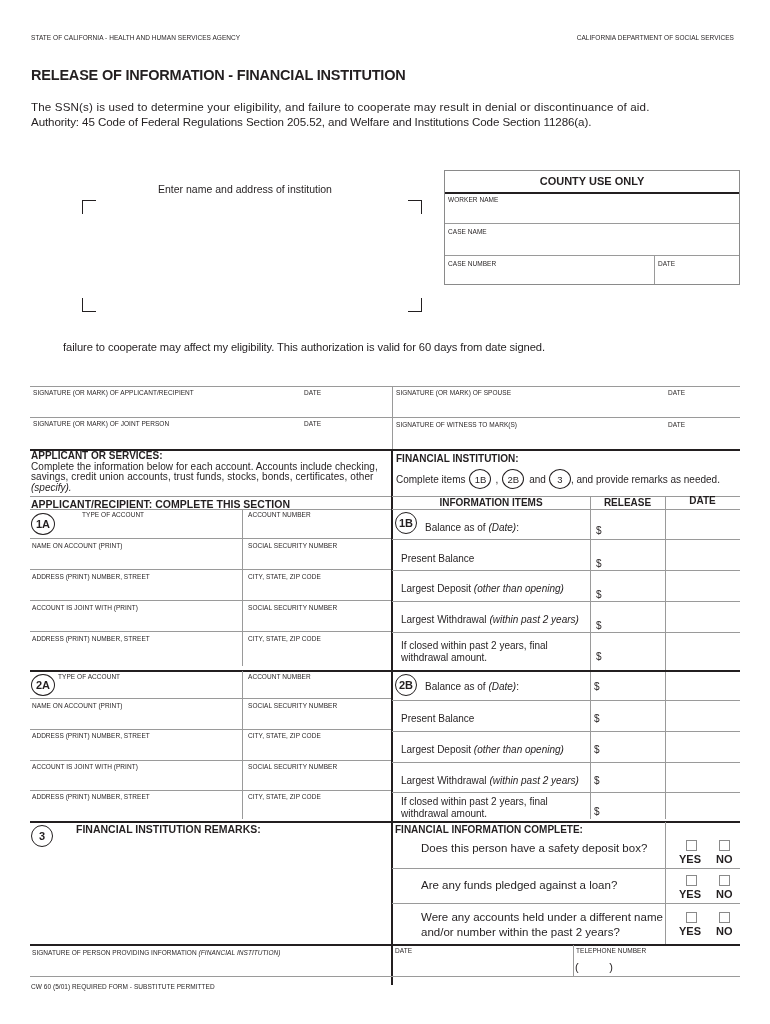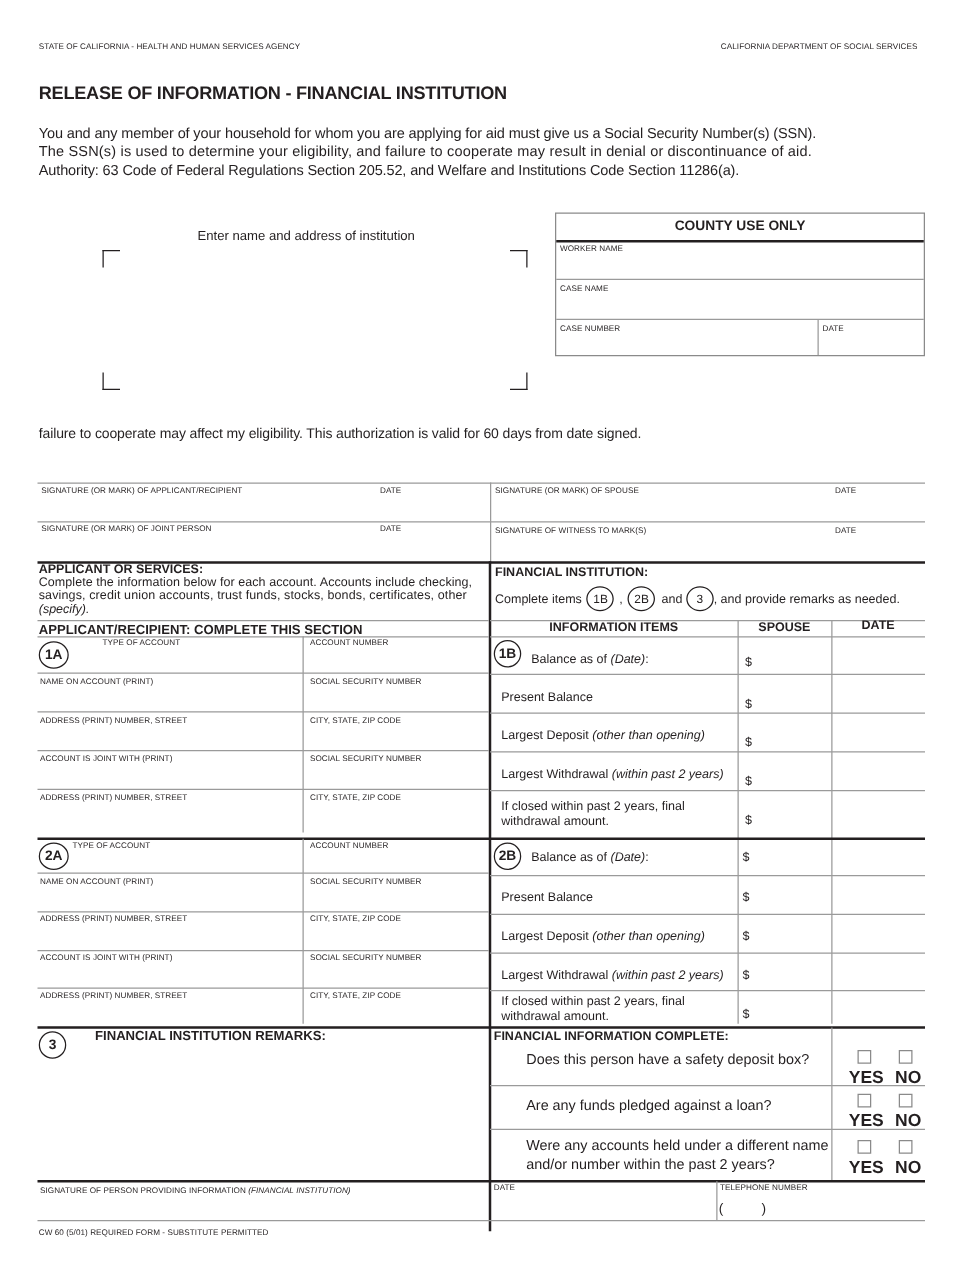--- a/index.html
+++ b/index.html
@@ -10,34 +10,33 @@
   .hline { position: absolute; height: 0; border-top: 1px solid #9a9a9a; }
   .hline.thick { border-top: 2px solid #231f20; }
   .vline { position: absolute; width: 0; border-left: 1px solid #9a9a9a; }
   .vline.thick { border-left: 2px solid #231f20; }
   .circle { position: absolute; border: 1px solid #231f20; border-radius: 50%; display: flex; align-items: center; justify-content: center; font-weight: bold; font-size: 11px; background: #fff; }
   .bracket { position: absolute; width: 14px; height: 14px; border-color: #231f20; border-style: solid; border-width: 0; }
   .body-text { font-size: 11.6px; line-height: 15px; letter-spacing: -0.1px; }
   .item { position: absolute; font-size: 10px; }
   .dollar { position: absolute; font-size: 10px; }
   .chk { position: absolute; width: 11px; height: 11px; border: 1px solid #8a8a8a; }
-  .yn { position: absolute; font-size: 14px; font-weight: bold; text-align: center; }
+  .yn { position: absolute; font-size: 11px; font-weight: bold; text-align: center; }
   .boldhead { font-weight: bold; }
 </style>
 </head>
 <body>
 
 <div class="abs tiny" style="left:31px;top:34px;">STATE OF CALIFORNIA - HEALTH AND HUMAN SERVICES AGENCY</div>
 <div class="abs tiny" style="right:36px;top:34px;">CALIFORNIA DEPARTMENT OF SOCIAL SERVICES</div>
 <div class="abs" style="left:31px;top:67px;font-size:14.5px;font-weight:bold;letter-spacing:-0.2px;">RELEASE OF INFORMATION - FINANCIAL INSTITUTION</div>
 
 <div class="abs body-text" style="left:31px;top:99px;width:710px;">
-  <div style="white-space:nowrap;">You and any member of your household for whom you are applying for aid must give us a Social Security Number(s) (SSN).</div>
   <div style="white-space:nowrap;letter-spacing:0.15px;">The SSN(s) is used to determine your eligibility, and failure to cooperate may result in denial or discontinuance of aid.</div>
-  <div style="white-space:nowrap;">Authority:  63 Code of Federal Regulations Section 205.52, and Welfare and Institutions Code Section 11286(a).</div>
+  <div style="white-space:nowrap;">Authority:  45 Code of Federal Regulations Section 205.52, and Welfare and Institutions Code Section 11286(a).</div>
 </div>
 
 <div class="abs" style="left:158px;top:183px;font-size:10.5px;">Enter name and address of institution</div>
 <div class="abs" style="left:82px;top:200px;width:340px;height:112px;">
   <div class="bracket" style="left:0;top:0;border-top-width:1px;border-left-width:1px;"></div>
   <div class="bracket" style="right:0;top:0;border-top-width:1px;border-right-width:1px;"></div>
   <div class="bracket" style="left:0;bottom:0;border-bottom-width:1px;border-left-width:1px;"></div>
   <div class="bracket" style="right:0;bottom:0;border-bottom-width:1px;border-right-width:1px;"></div>
 </div>
 
@@ -53,21 +52,21 @@
     <div style="width:210px;border-right:1px solid #9a9a9a;position:relative;">
       <span class="tiny abs" style="left:3px;top:4px;">CASE NUMBER</span>
     </div>
     <div style="flex:1;position:relative;">
       <span class="tiny abs" style="left:3px;top:4px;">DATE</span>
     </div>
   </div>
 </div>
 
 <div class="abs body-text" style="left:31px;top:340px;width:710px;font-size:11.2px;">
-  <div style="white-space:nowrap;">failure to cooperate may affect my eligibility.  This authorization is valid for 60 days from date signed.</div>
+  <div style="white-space:nowrap;margin-left:32px;">failure to cooperate may affect my eligibility.  This authorization is valid for 60 days from date signed.</div>
 </div>
 
 <div class="hline" style="left:30px;top:386px;width:710px;"></div>
 <div class="hline" style="left:30px;top:417px;width:710px;"></div>
 <div class="vline" style="left:392px;top:386px;height:63px;"></div>
 
 <div class="abs" style="left:30px;top:386px;width:362px;height:31px;">
   <span class="tiny abs" style="left:3px;top:3px;">SIGNATURE (OR MARK) OF APPLICANT/RECIPIENT</span>
   <span class="tiny abs" style="left:274px;top:3px;">DATE</span>
 </div>
@@ -102,21 +101,21 @@
   <span class="circle" style="position:relative;width:22px;height:20px;font-weight:normal;font-size:9.5px;margin-left:4px;">1B</span>
   <span style="margin:0 4px;">,</span>
   <span class="circle" style="position:relative;width:22px;height:20px;font-weight:normal;font-size:9.5px;">2B</span>
   <span style="margin:0 3px 0 5px;">and</span>
   <span class="circle" style="position:relative;width:22px;height:20px;font-weight:normal;font-size:9.5px;">3</span>
   <span>, and provide remarks as needed.</span>
 </div>
 <div class="hline" style="left:392px;top:496px;width:348px;"></div>
 <div class="abs boldhead" style="left:392px;top:497px;width:198px;text-align:center;font-size:10px;">INFORMATION ITEMS</div>
 <div class="vline" style="left:590px;top:496px;height:323px;"></div>
-<div class="abs boldhead" style="left:590px;top:497px;width:75px;text-align:center;font-size:10px;">SPOUSE</div>
+<div class="abs boldhead" style="left:590px;top:497px;width:75px;text-align:center;font-size:10px;">RELEASE</div>
 <div class="vline" style="left:665px;top:496px;height:323px;"></div>
 <div class="abs boldhead" style="left:665px;top:495px;width:75px;text-align:center;font-size:10px;">DATE</div>
 <div class="hline" style="left:392px;top:509px;width:348px;"></div>
 
 <div class="vline" style="left:242px;top:509px;height:157px;"></div>
 <div class="hline" style="left:30px;top:509px;width:361px;"></div>
 <div class="hline" style="left:30px;top:538px;width:361px;"></div>
 <div class="hline" style="left:30px;top:569px;width:361px;"></div>
 <div class="hline" style="left:30px;top:600px;width:361px;"></div>
 <div class="hline" style="left:30px;top:631px;width:361px;"></div>

